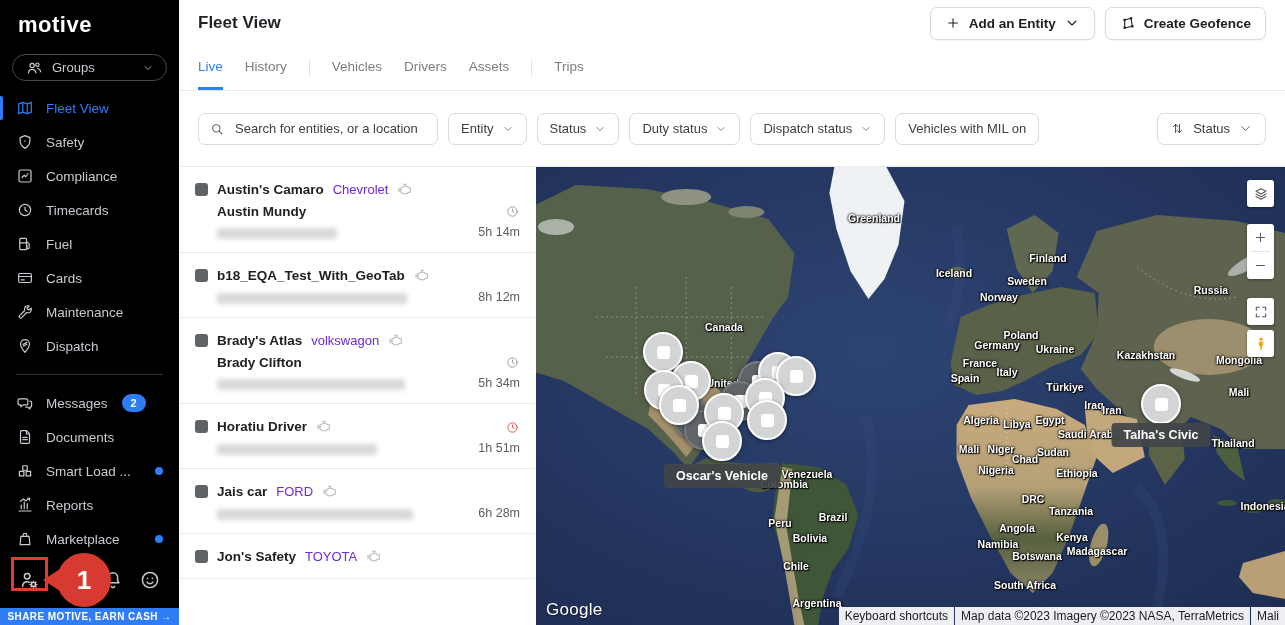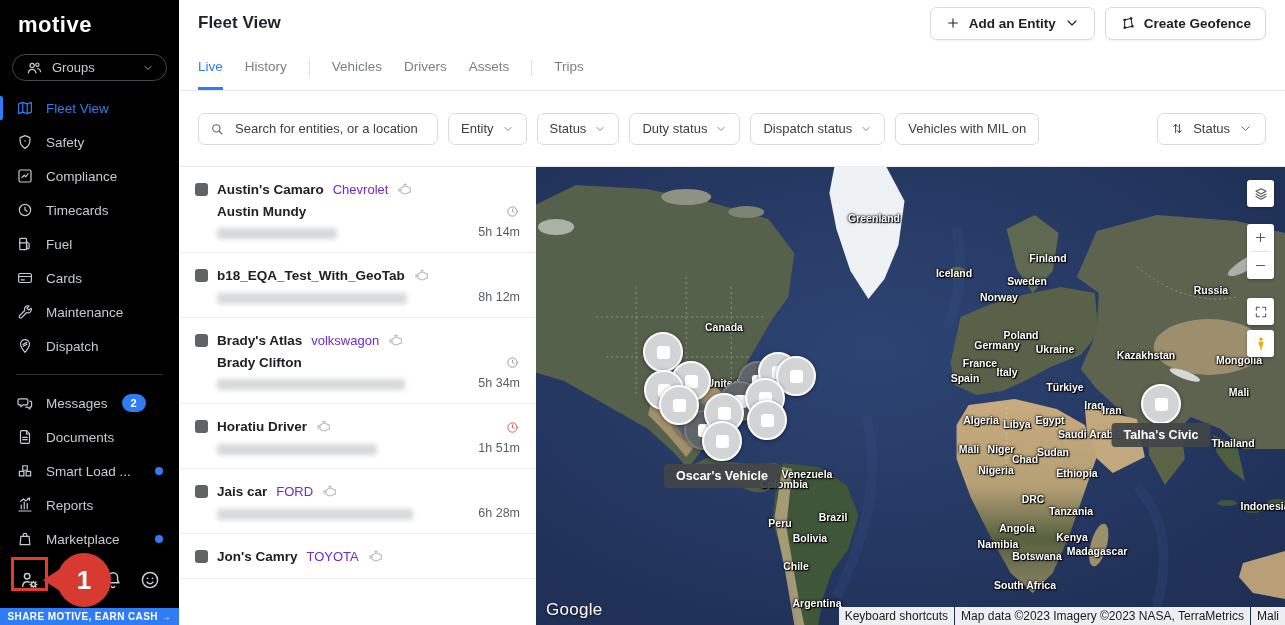--- a/index.html
+++ b/index.html
@@ -504,21 +504,21 @@
               <div class="blurline" style="width:196px"></div>
             </div>
             <div class="row-side">
               <span class="duration">6h 28m</span>
             </div>
           </div>
           <div class="vrow">
             <div class="row-main">
               <div class="line1">
                 <span class="sq"></span>
-                <span class="vname">Jon's Camry</span>
+                <span class="vname">Jon's Safety</span>
                 <span class="vmake">TOYOTA</span>
                 <span class="icon engine">
                   <svg viewBox="0 0 24 24" fill="none" stroke="currentColor" stroke-width="1.6" stroke-linecap="round" stroke-linejoin="round">
                     <path d="M10 5h4M12 5v3M6 10h2l2-2h5l2 2h3v7h-3l-2 2h-6l-2-2H6z"></path>
                     <path d="M3 11v5M6 13H3"></path>
                   </svg>
                 </span>
               </div>
             </div>
           </div>

